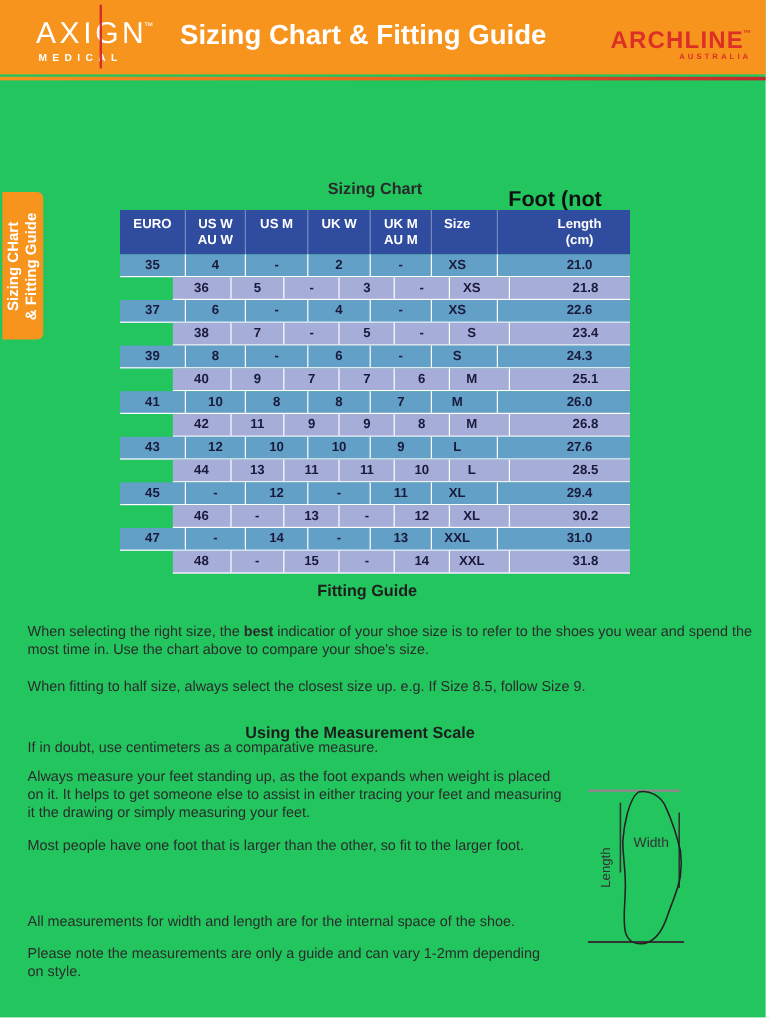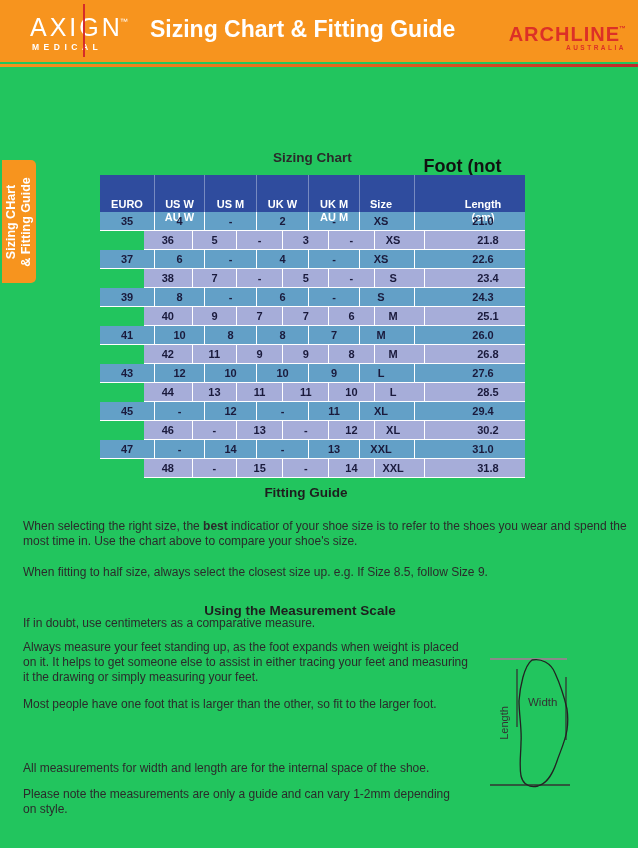--- a/index.html
+++ b/index.html
@@ -32,21 +32,21 @@
                width:123px; text-align:center; color:#fff; font-weight:700;
                font-size:12.5px; line-height:15px; white-space:nowrap; }
   
   .tbl-title { position:absolute; left:100px; width:425px; top:150px; text-align:center;
                font-size:13.5px; font-weight:700; color:#2a2a2a; }
   .foot-label { position:absolute; left:400px; width:125px; top:156px; text-align:center;
                 font-size:18px; font-weight:700; color:#111; }
   .tbl { position:absolute; left:100px; top:175px; width:425px; }
   .thead { display:flex; height:37px; background:var(--hdr-blue,#2F4C9E); }
   .thead .cell { display:flex; flex-direction:column; justify-content:flex-start; align-items:center;
-                 padding-top:23px; font-size:11px; font-weight:700; line-height:13px; color:#fff;
+                 padding-top:6px; font-size:11px; font-weight:700; line-height:13px; color:#fff;
                  border-right:1px solid rgba(255,255,255,.35); box-sizing:border-box; }
   .trow { display:flex; height:18px; border-bottom:1px solid #fff; }
   .trow .cell { display:flex; align-items:center; justify-content:center;
                 font-size:11px; font-weight:700; color:var(--cell-text,#1A1A3C);
                 border-right:1px solid #fff; box-sizing:border-box; }
   .r-blue { background:var(--row-blue,#63A0C7); }
   .r-lav  { background:var(--row-lav,#A6ADD9);margin-left:44px; }
   .c0{width:55px}.c1{width:50px}.c2{width:52px}.c3{width:52px}.c4{width:51px}
   .c5{width:55px; padding-right:12px}
   .c6{width:110px; padding-left:26px; border-right:none !important;}

